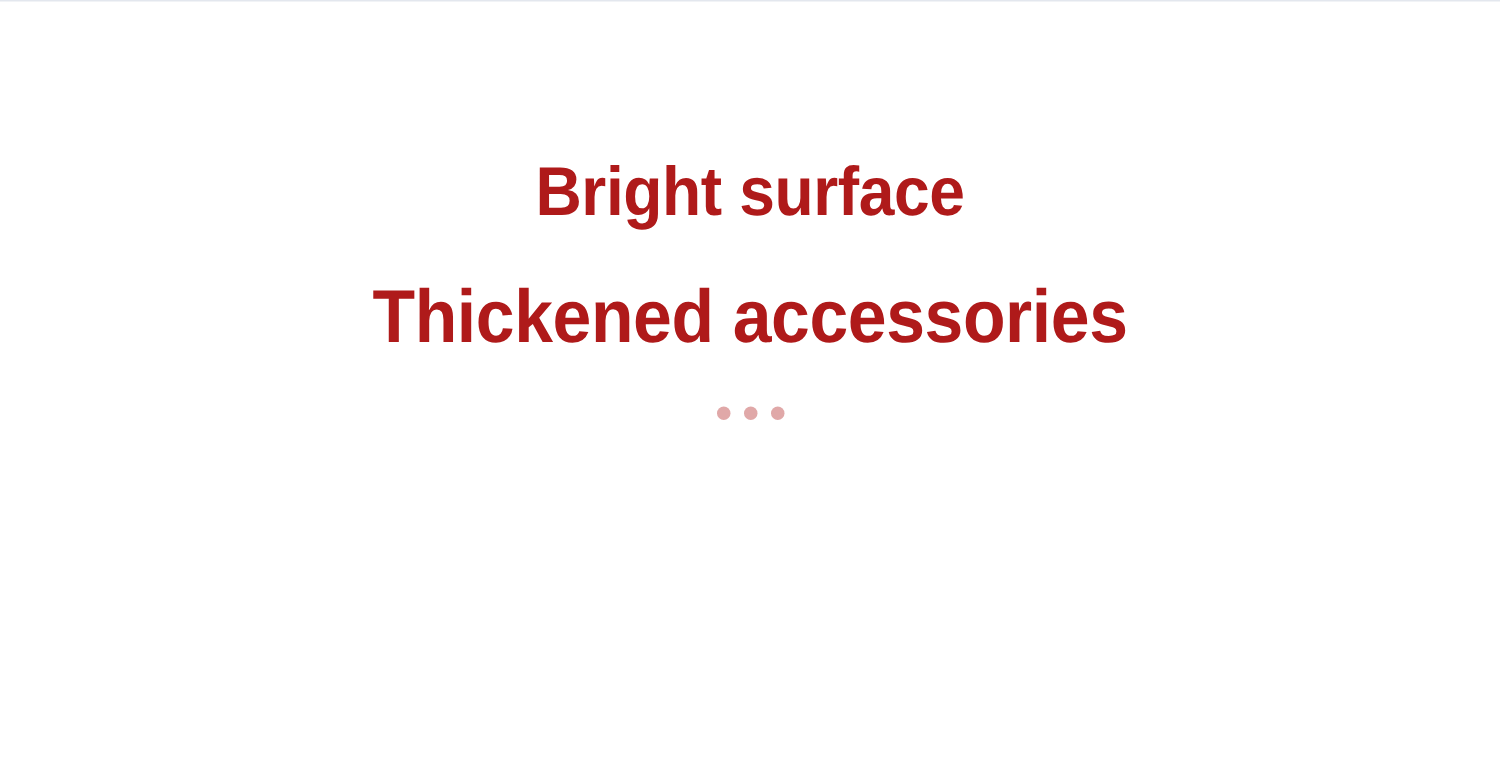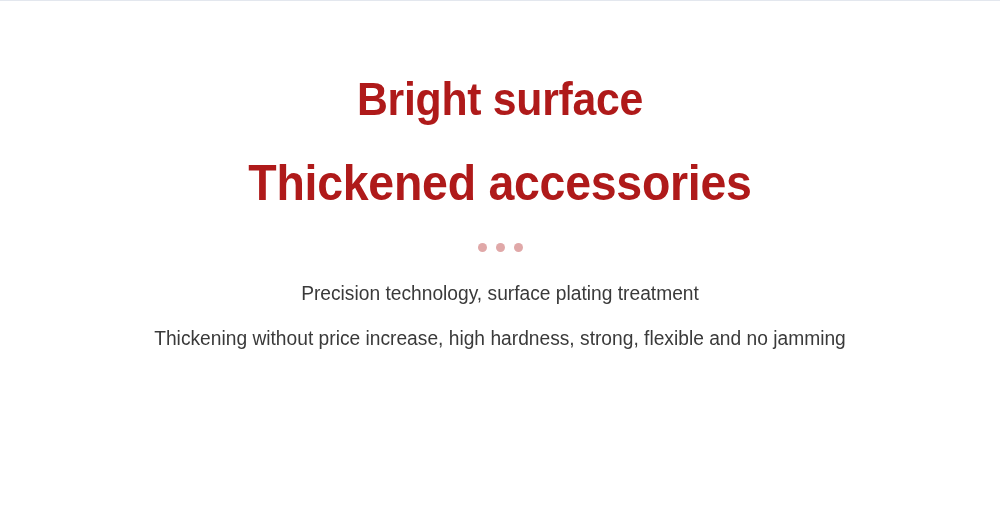--- a/index.html
+++ b/index.html
@@ -33,21 +33,21 @@
     top: 0;
     left: 0;
     width: 1000px;
     height: 518px;
     display: flex;
     flex-direction: column;
     align-items: center;
   }
 
   .headline-group {
-    margin-top: 76px;
+    margin-top: 104px;
     width: 1000px;
     text-align: center;
   }
 
   .headline {
     color: #af1a1a;
     font-family: "Liberation Sans", sans-serif;
     font-weight: bold;
     letter-spacing: -0.3px;
     line-height: 1.0;
@@ -120,20 +120,16 @@
     <div class="headline headline-primary">Bright surface</div>
     <div class="headline headline-secondary">Thickened accessories</div>
   </div>
 
   <div class="dot-separator">
     <span class="dot"></span>
     <span class="dot"></span>
     <span class="dot"></span>
   </div>
 
-  <div class="subtitle-group">
-    <div class="subtitle subtitle-first">Precision technology, surface plating treatment</div>
-    <div class="subtitle subtitle-second">Thickening without price increase, high hardness, strong, flexible and no jamming</div>
-  </div>
 
   <div class="lower-space"></div>
 
 </div>
 
 </body></html>

